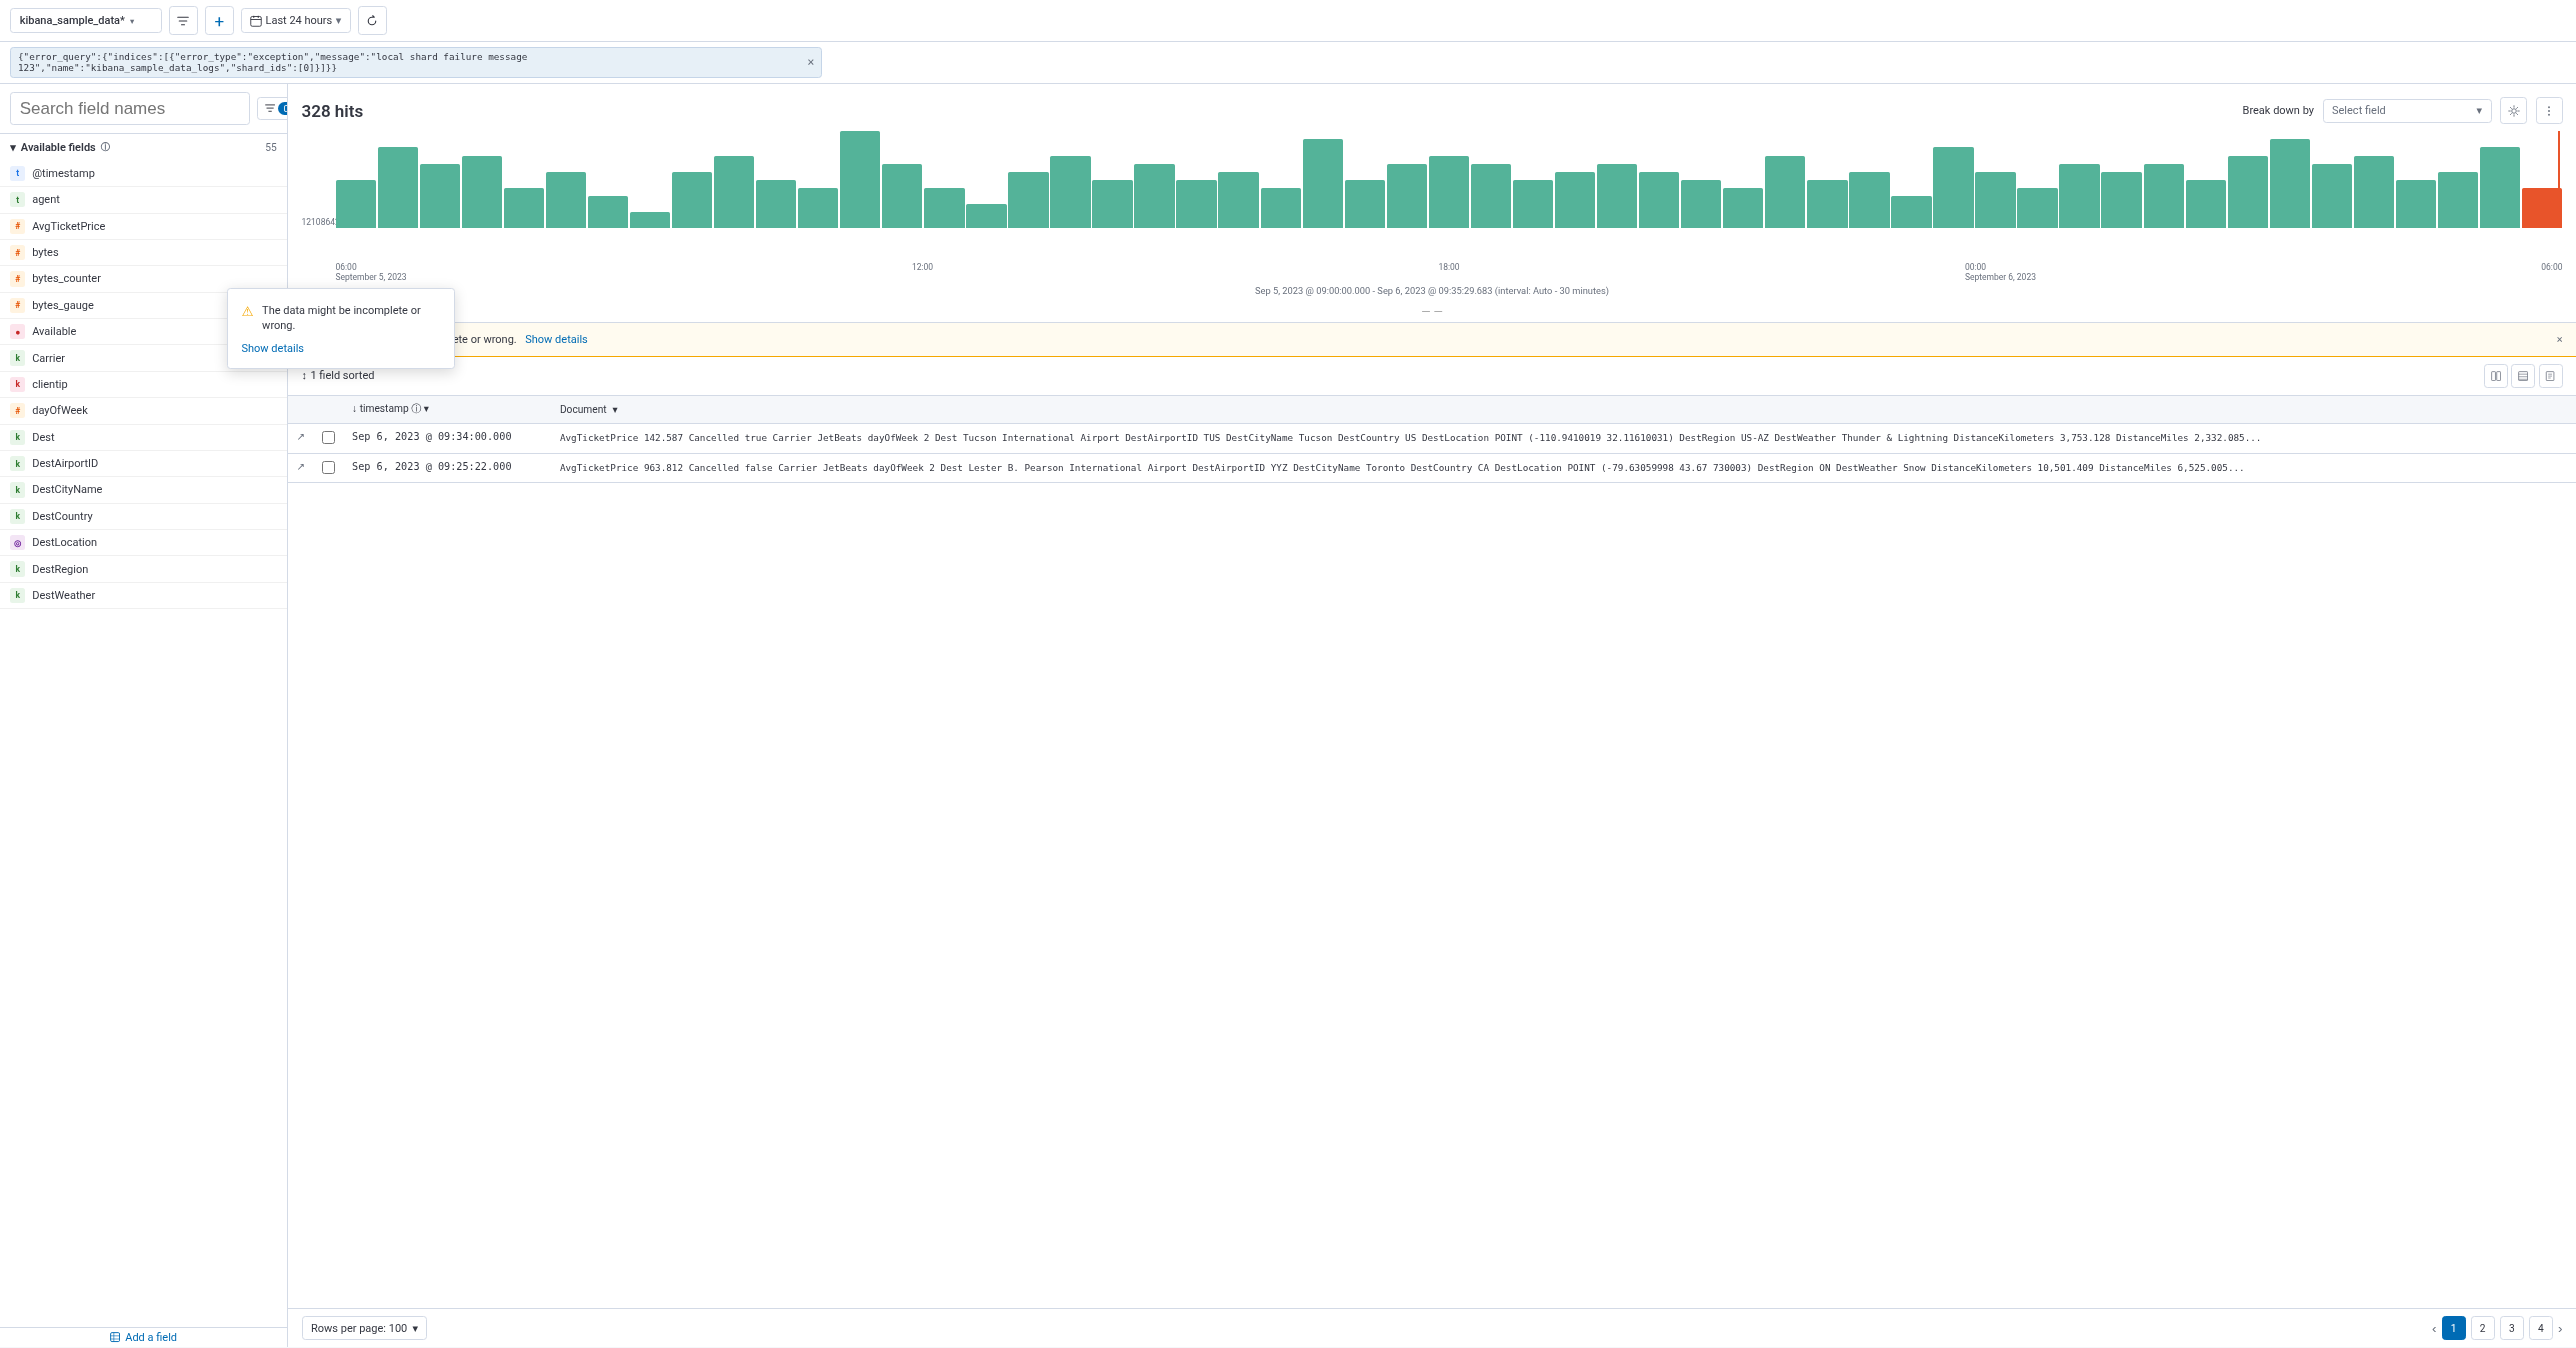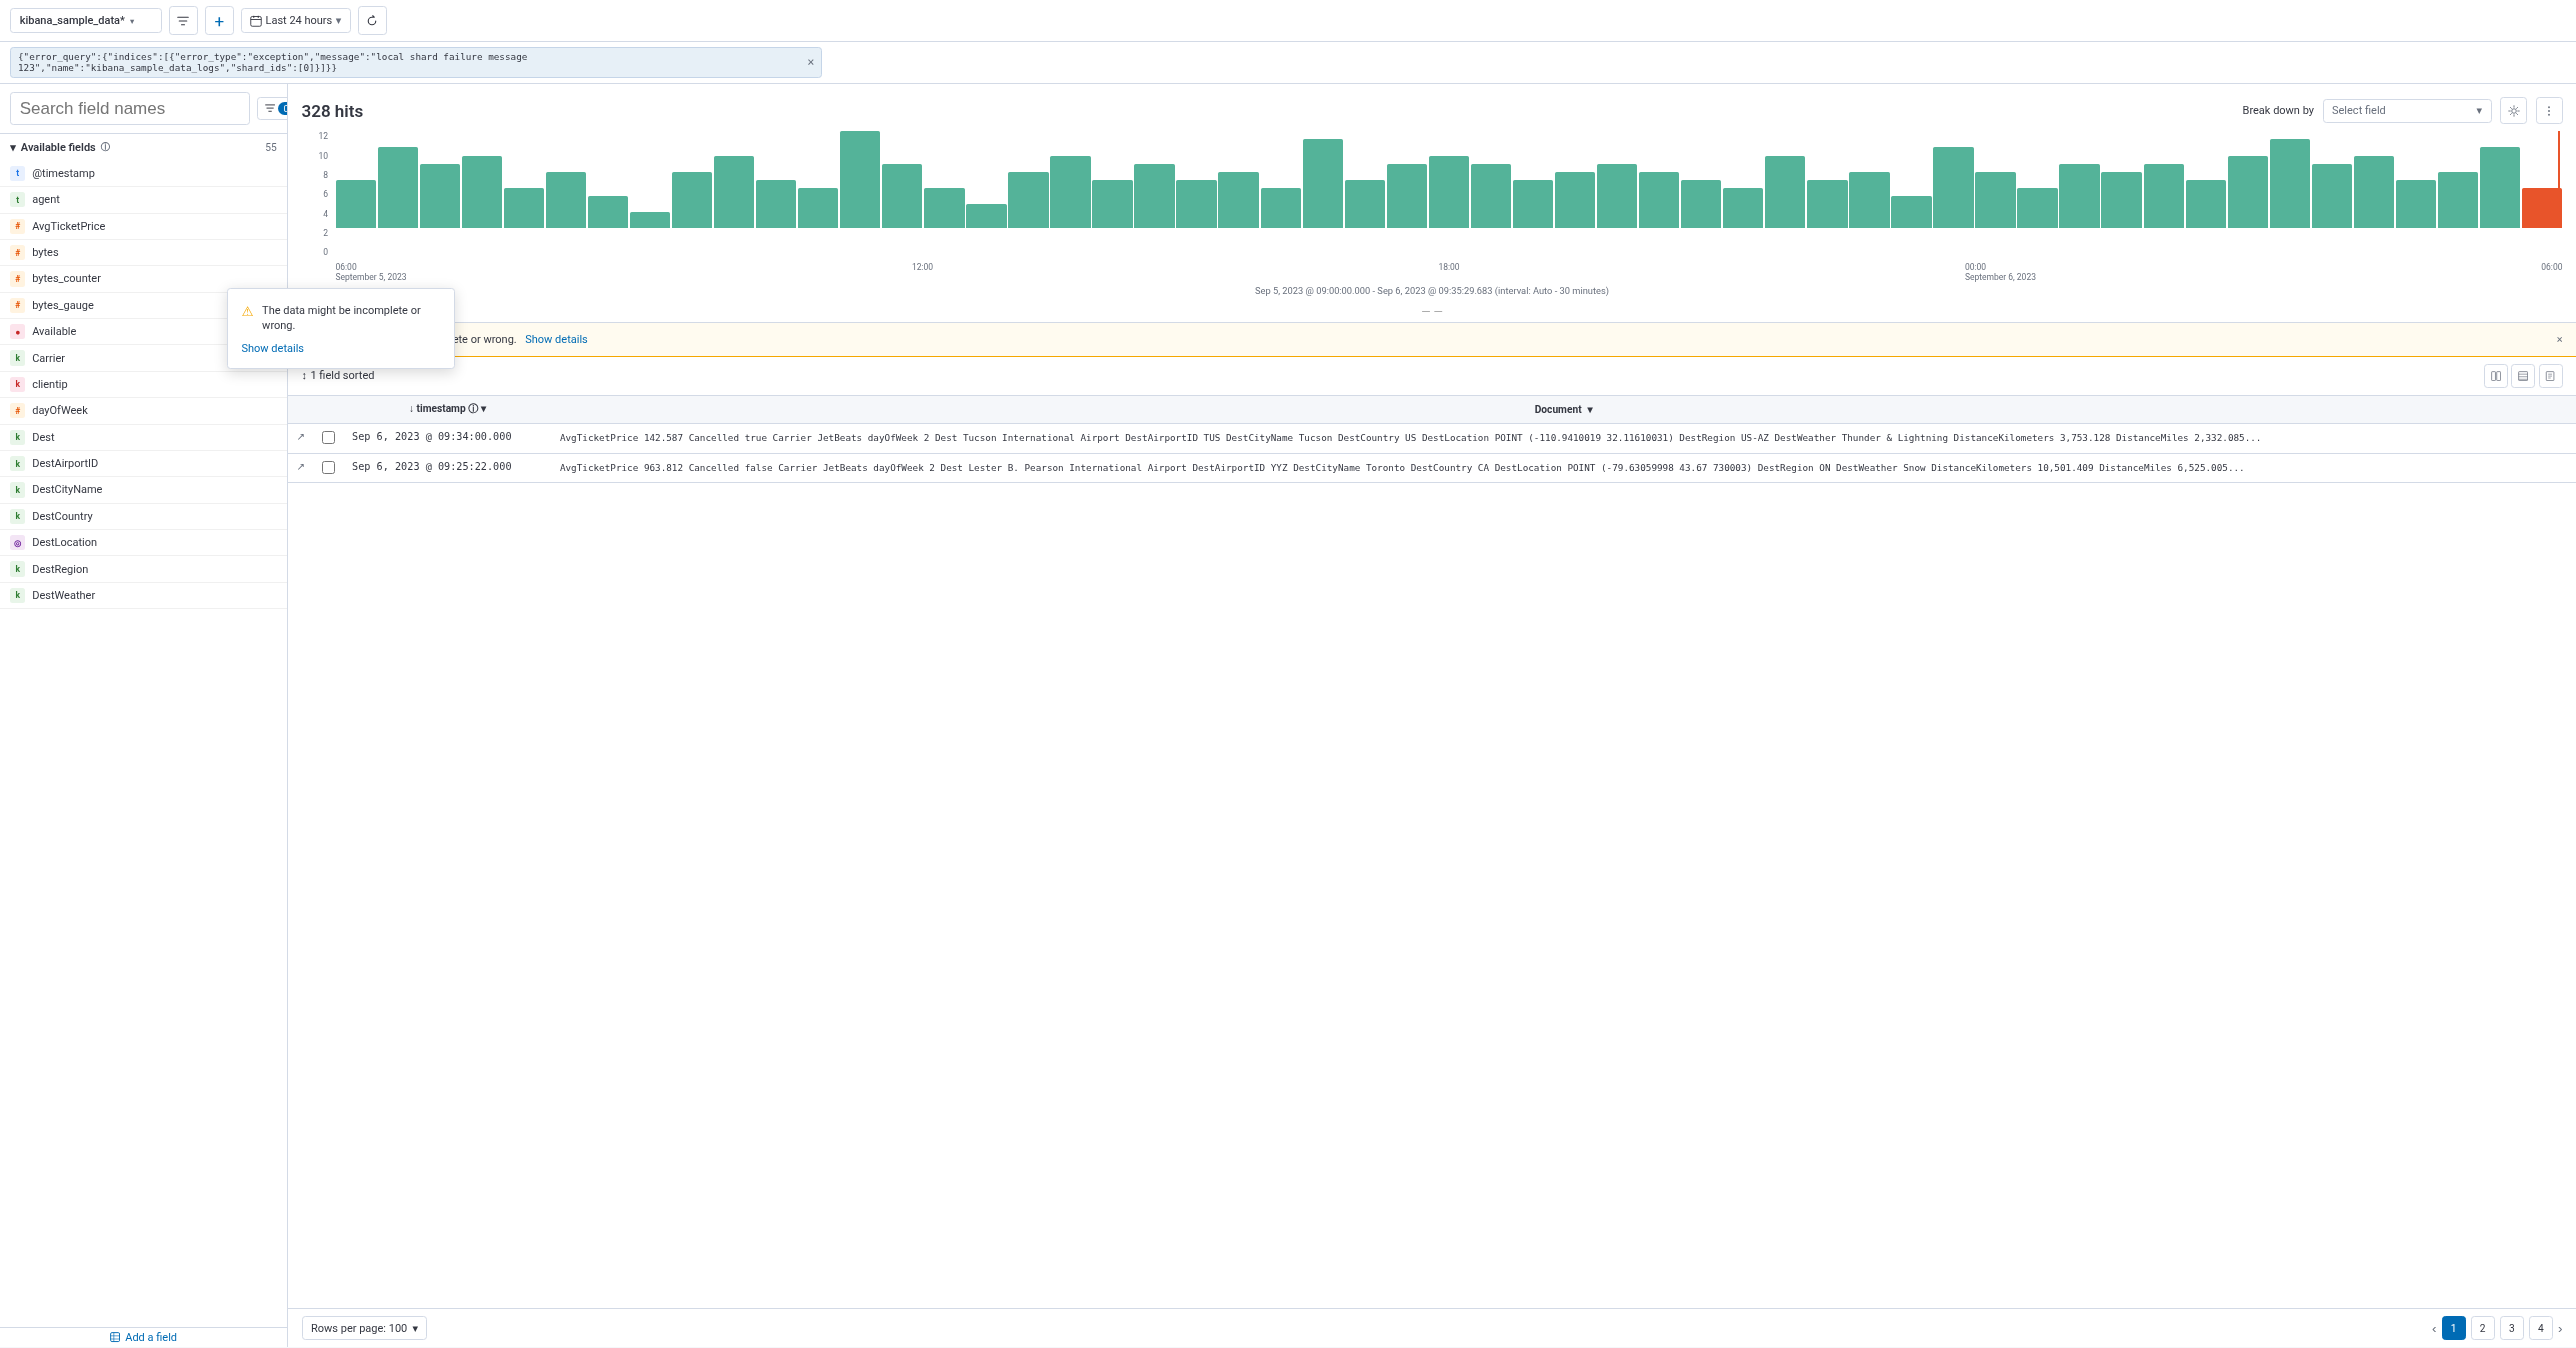--- a/index.html
+++ b/index.html
@@ -142,22 +142,22 @@
       padding: 4.2px 8.5px; background: #fff; cursor: pointer;
       min-width: 169px; font-size: 11px; color: #69707d;
     }
     .chart-icon-btn {
       width: 27px; height: 27px; border: 0.8px solid #d3dae6;
       border-radius: 3.4px; background: #fff; cursor: pointer;
       display: flex; align-items: center; justify-content: center;
       color: #69707d;
     }
     .y-axis {
-      position: absolute; left: 0; top: 0; bottom: 1px;
-      display: flex; flex-direction: column; justify-content: space-between;
+      position: absolute; left: 0; top: 0; bottom: 31px;
+      display: flex; flex-direction: row; justify-content: space-between;
       width: 30px; align-items: flex-end; padding-right: 3.4px;
     }
     .y-label { font-size: 8.5px; color: #69707d; }
     .bar {
       flex: 1; background: #54b399; border-radius: 1.7px 1.7px 0 0;
       min-width: 3.4px; position: relative;
     }
     .bar.highlight { background: #e8542a; }
     .x-axis {
       display: flex; justify-content: space-between;
@@ -194,22 +194,22 @@
       border-radius: 3.4px; background: #fff; cursor: pointer;
       display: flex; align-items: center; justify-content: center;
       font-size: 10.2px; color: #69707d;
     }
 
     
     .data-table { flex: 1; overflow: auto; background: #fff; }
     table { width: 100%; border-collapse: collapse; font-size: 10.2px; }
     th {
       padding: 6.8px 8.5px; background: #f5f7fa;
-      border-bottom: 1.7px solid #d3dae6; text-align: center;
-      font-weight: 700; white-space: nowrap; position: sticky; top: 0;
+      border-bottom: 1.7px solid #d3dae6; text-align: left;
+      font-weight: 400; white-space: nowrap; position: sticky; top: 0;
     }
     td {
       padding: 6.8px 8.5px; border-bottom: 0.8px solid #d3dae6;
       vertical-align: top;
     }
     .row-expand-btn { cursor: pointer; color: #69707d; font-size: 10.2px; }
     .timestamp-cell { white-space: nowrap; font-family: monospace; color: #343741; }
     .doc-cell { font-family: monospace; font-size: 9.3px; line-height: 1.5; word-break: break-all; }
 
     

